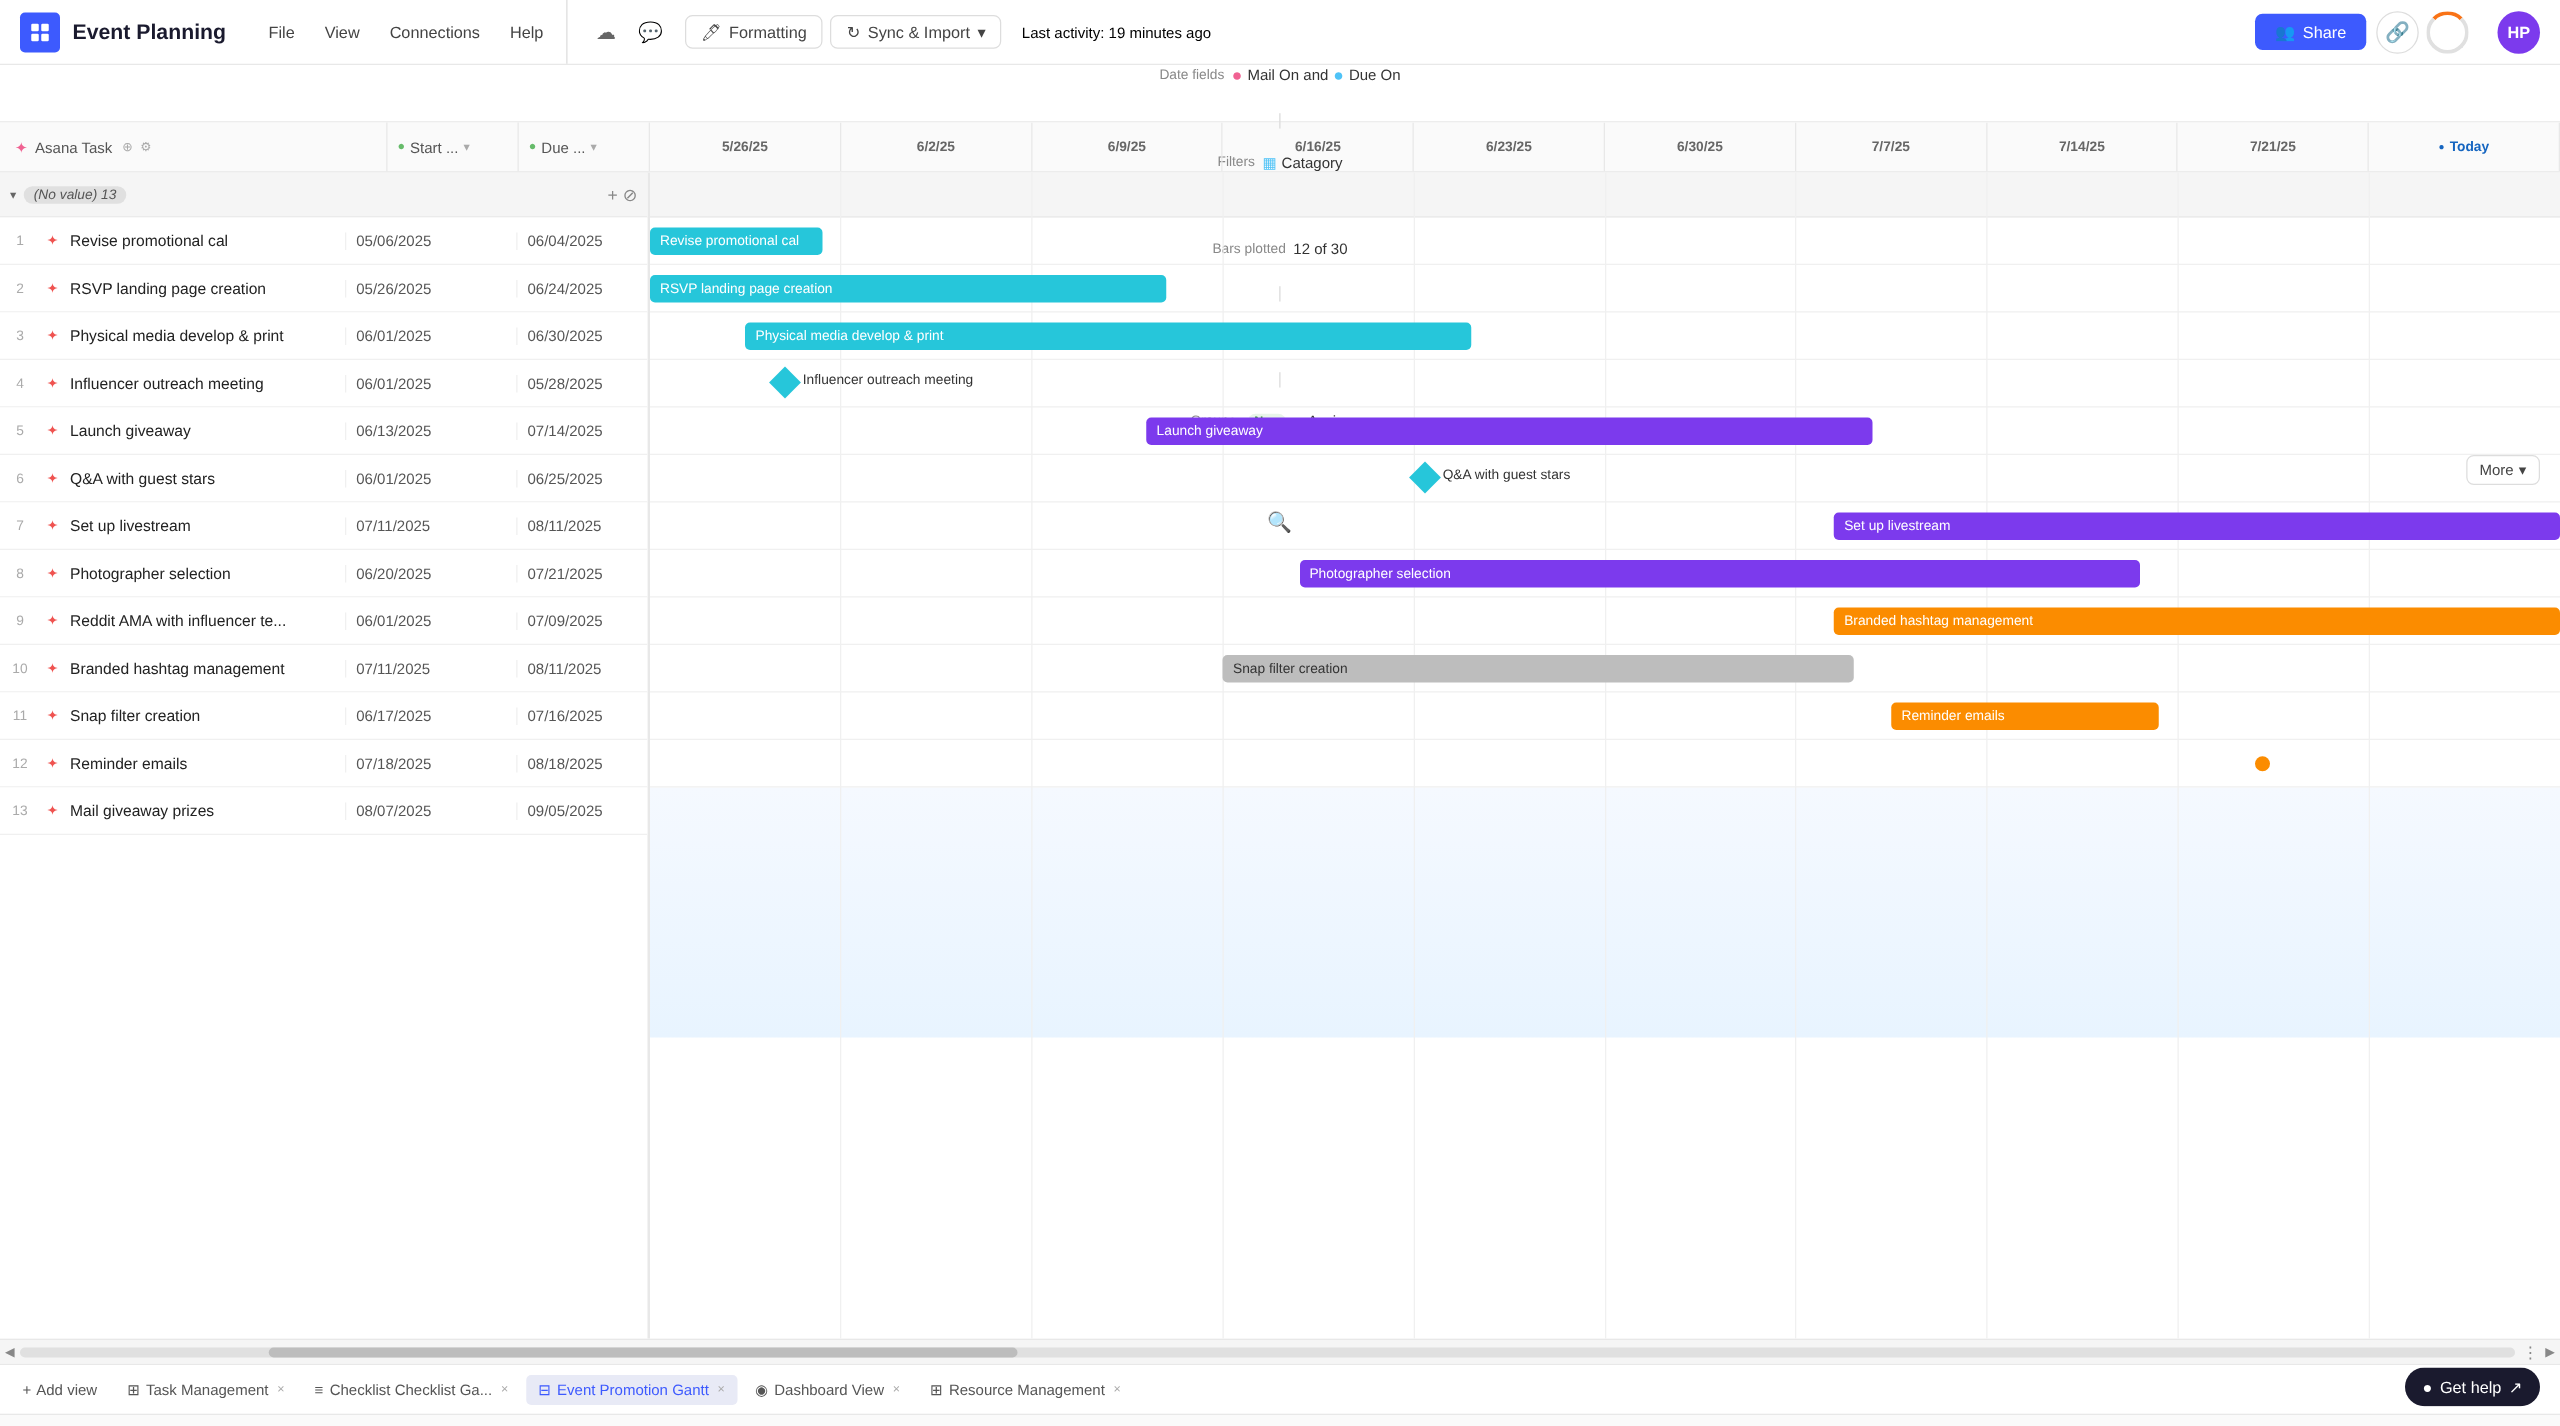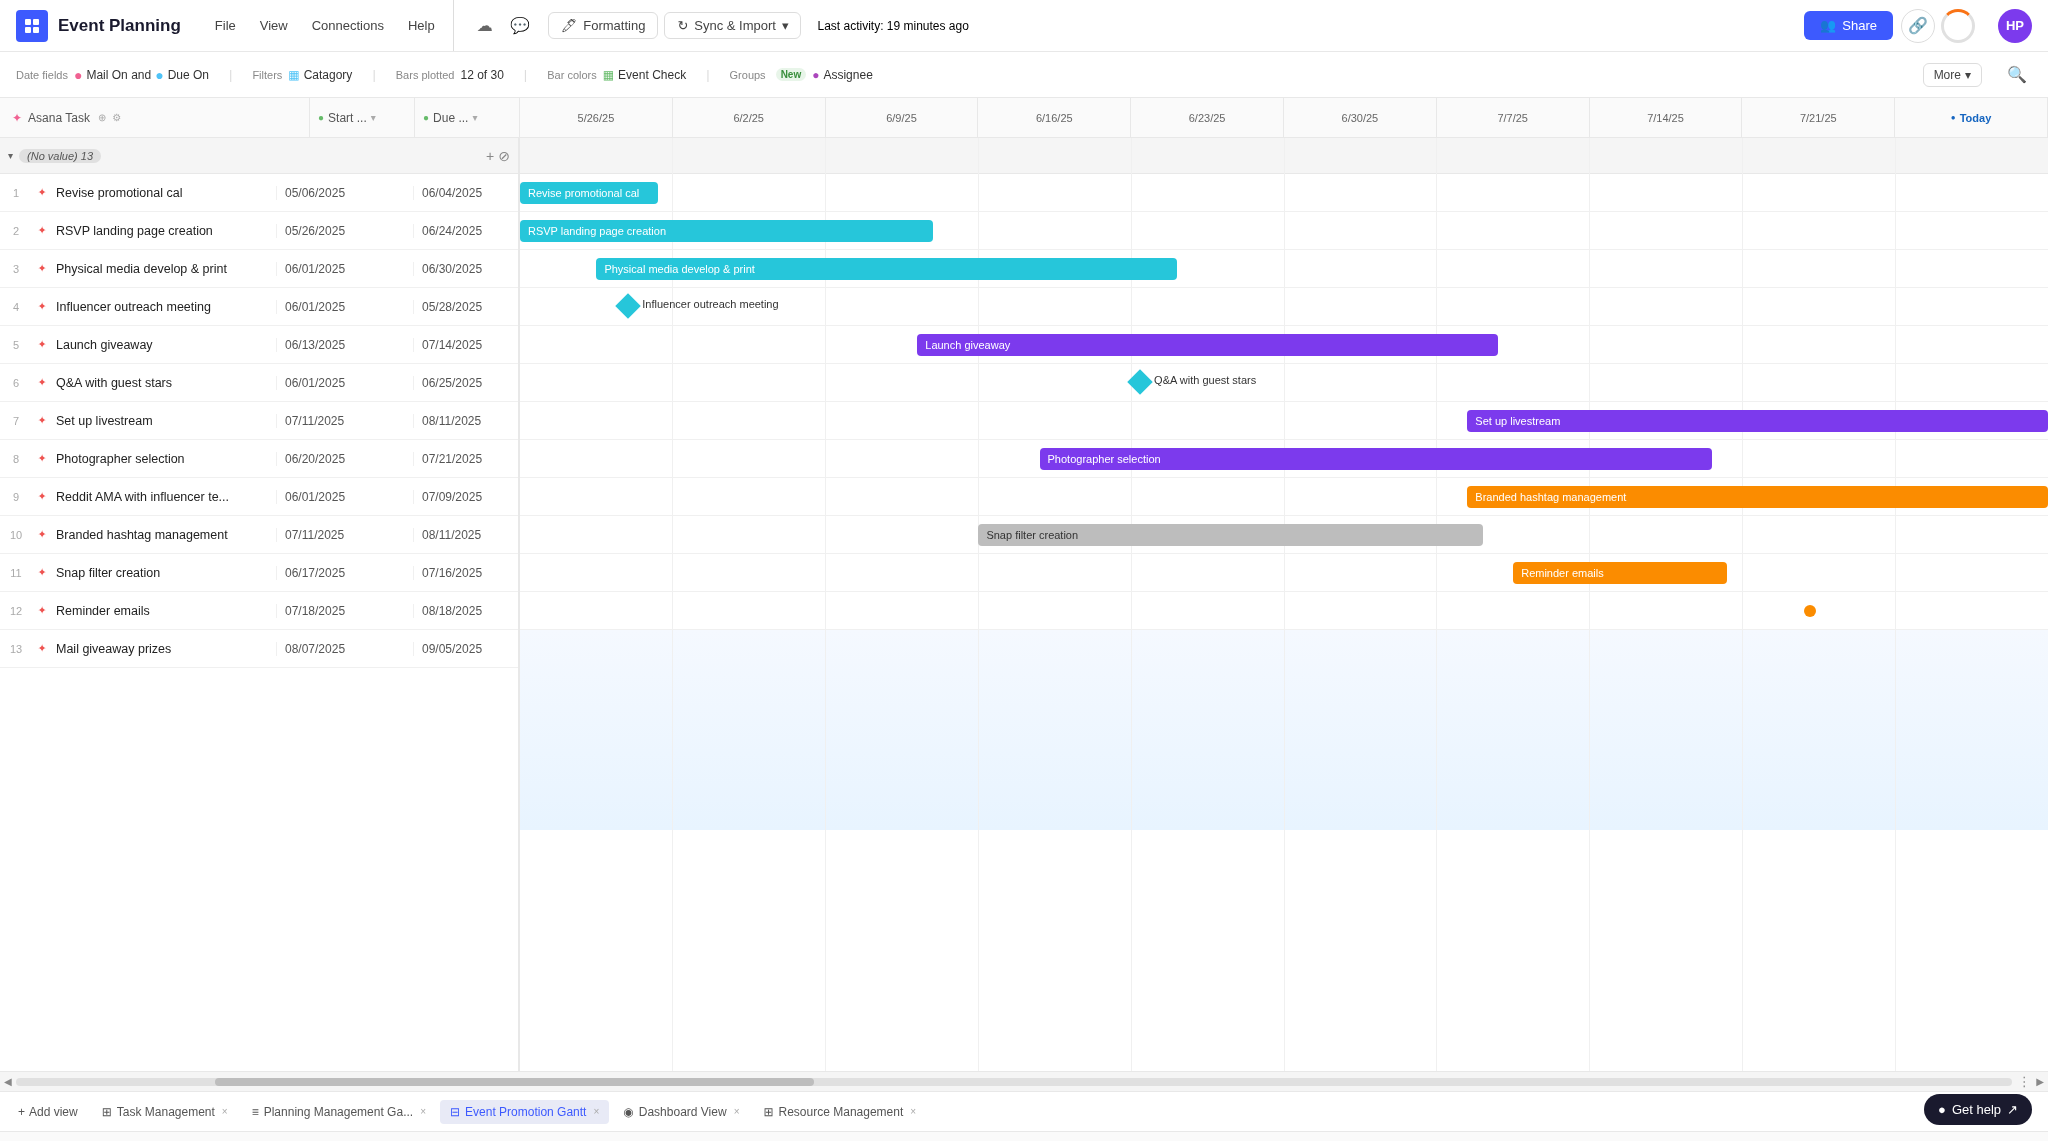--- a/index.html
+++ b/index.html
@@ -46,21 +46,21 @@
     }
     .spinner-circle {
       width: 34px; height: 34px; border-radius: 50%;
       border: 3px solid #e0e0e0; border-top-color: #f97316;
       margin-right: 6px;
     }
 
     
     .filter-bar {
       display: flex; align-items: center; height: 46px; padding: 0 16px;
-      border-bottom: 1px solid #e8e8e8; background: #fff; gap: 20px;
+      border-bottom: 1px solid #e8e8e8; background: #fff; gap: 20px; flex-direction: column;
     }
     .filter-group { display: flex; align-items: center; gap: 6px; }
     .filter-label { font-size: 11px; color: #888; font-weight: 500; }
     .filter-value { display: flex; align-items: center; gap: 4px; font-size: 12px; color: #333; }
     .dot-pink { color: #f06292; font-size: 14px; }
     .dot-blue { color: #4fc3f7; font-size: 14px; }
     .tag-new {
       background: #e8f5e9; color: #388e3c; font-size: 10px; font-weight: 600;
       padding: 1px 5px; border-radius: 8px; margin-left: 4px;
     }
@@ -78,21 +78,21 @@
     .col-start { width: 105px; min-width: 105px; padding: 0 8px; border-right: 1px solid #e8e8e8; display: flex; align-items: center; gap: 4px; font-size: 12px; color: #555; font-weight: 500; }
     .col-due { width: 105px; min-width: 105px; padding: 0 8px; border-right: 1px solid #e8e8e8; display: flex; align-items: center; gap: 4px; font-size: 12px; color: #555; font-weight: 500; }
     .col-chevron { font-size: 10px; color: #aaa; }
 
     
     .gantt-dates {
       flex: 1; display: flex; align-items: center;
       overflow: hidden; position: relative; height: 100%;
     }
     .date-col {
-      flex: 1; text-align: center; font-size: 11px; color: #666; font-weight: 400;
+      flex: 1; text-align: center; font-size: 11px; color: #666; font-weight: 700;
       border-right: 1px solid #e8e8e8; height: 100%; display: flex; align-items: center; justify-content: center;
     }
     .date-col.today-col { color: #1565c0; font-weight: 700; }
     .today-dot { color: #1565c0; font-size: 8px; margin-right: 4px; }
 
     
     .task-table { width: 520px; min-width: 520px; border-right: 2px solid #e8e8e8; overflow-y: auto; }
     .group-header-row {
       display: flex; align-items: center; height: 36px; padding: 0 8px;
       background: #f5f5f5; border-bottom: 1px solid #e8e8e8; gap: 6px;
@@ -524,21 +524,21 @@
     <span>+</span>
     <span>Add view</span>
   </button>
   <div class="tab-item">
     <span>⊞</span>
     <span>Task Management</span>
     <span class="tab-close">×</span>
   </div>
   <div class="tab-item">
     <span>≡</span>
-    <span>Planning Management Ga...</span>
+    <span>Checklist Checklist Ga...</span>
     <span class="tab-close">×</span>
   </div>
   <div class="tab-item active">
     <span>⊟</span>
     <span>Event Promotion Gantt</span>
     <span class="tab-close">×</span>
   </div>
   <div class="tab-item">
     <span>◉</span>
     <span>Dashboard View</span>

